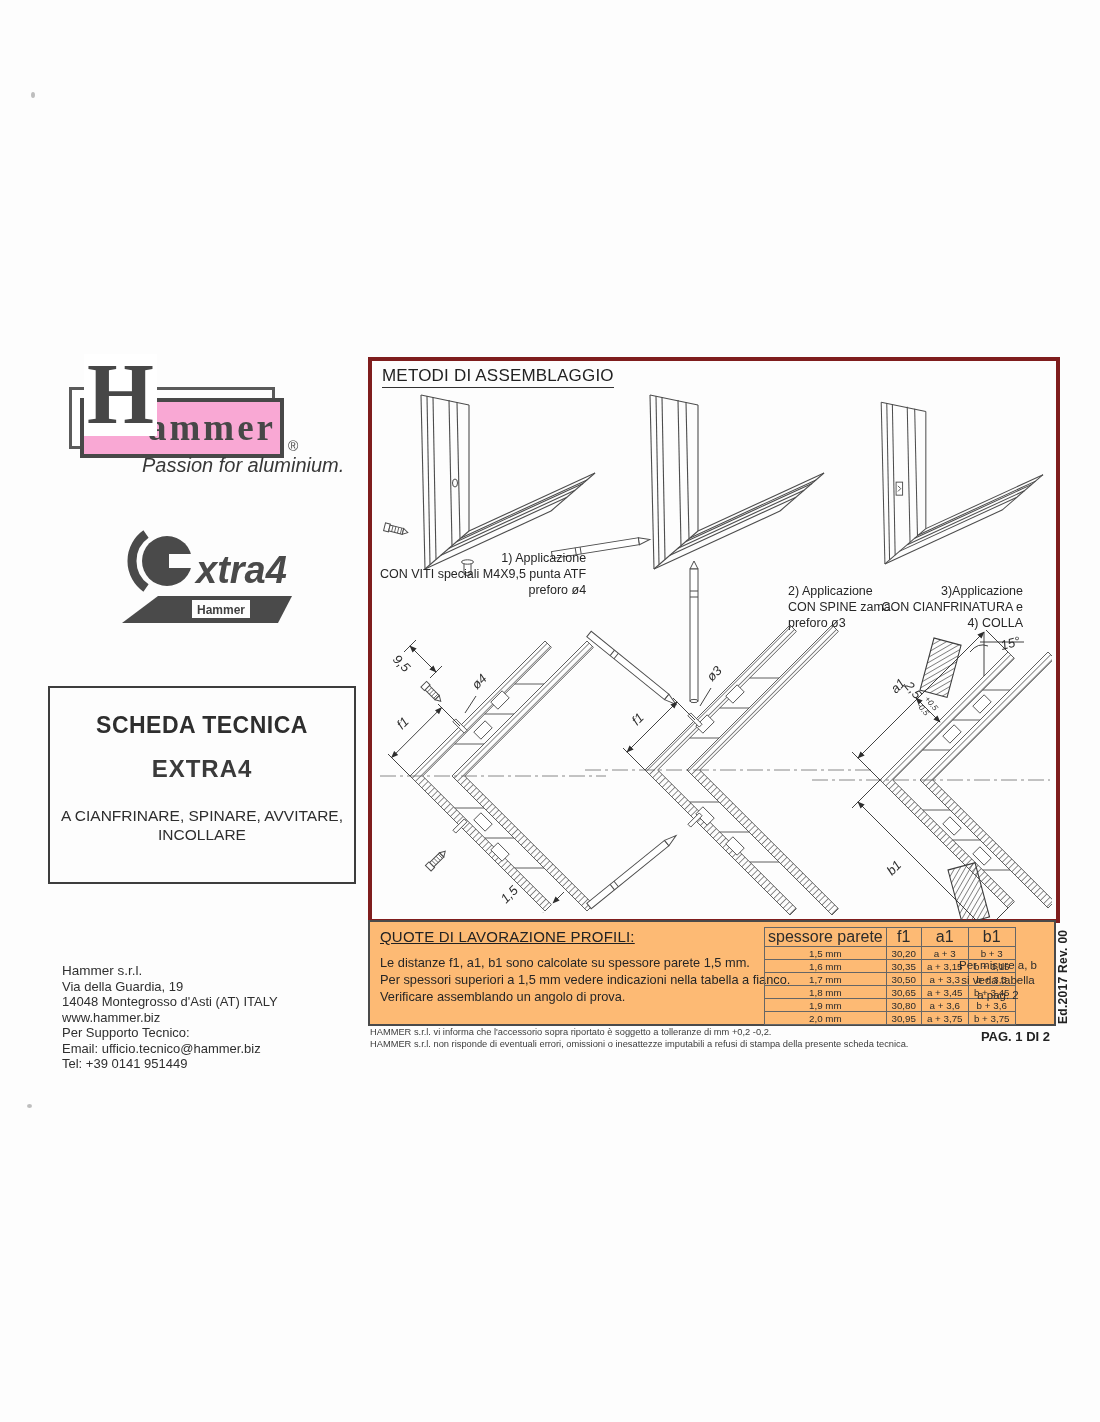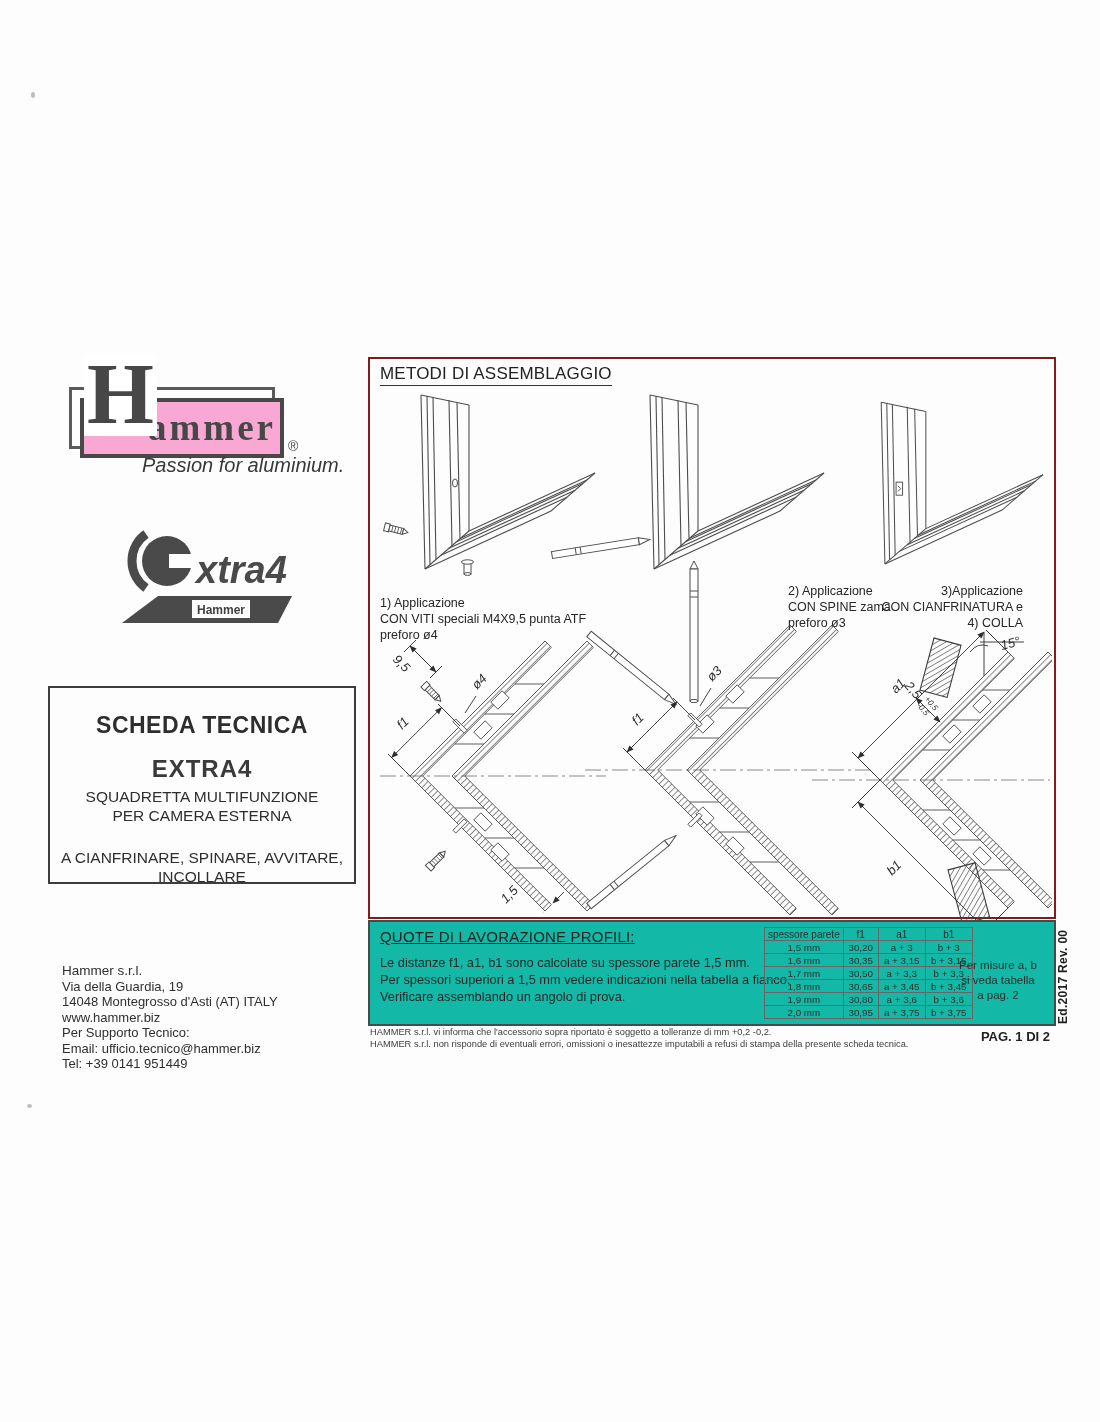--- a/index.html
+++ b/index.html
@@ -19,32 +19,32 @@
   
   #scheda-box{left:48px;top:686px;width:304px;height:194px;border:2px solid #3d3d3d;background:#fdfdfd;text-align:center;}
   .sb-h1{margin-top:24px;font-size:23px;font-weight:bold;color:#2e2e2e;letter-spacing:0.5px;}
   .sb-h2{margin-top:16px;font-size:24px;font-weight:bold;color:#3a3a3a;letter-spacing:1px;}
   .sb-sub{margin-top:4px;font-size:15.5px;color:#2e2e2e;line-height:19px;}
   .sb-met{margin-top:23px;font-size:15.5px;color:#2e2e2e;line-height:19px;}
   
   #company{left:62px;top:963px;width:300px;font-size:13px;line-height:15.5px;color:#2f2f2f;}
   .co-name{font-weight:normal;font-size:13.5px;}
   
-  #assembly-box{left:368px;top:357px;width:684px;height:558px;border:2px solid #7f1d1d;background:#fdfdfd;}
+  #assembly-box{left:368px;top:357px;width:684px;height:558px;border:4px solid #7f1d1d;background:#fdfdfd;}
   #assembly-title{position:absolute;left:10px;top:5px;font-size:17px;color:#222;
         border-bottom:1.5px solid #333;padding-bottom:1px;letter-spacing:0.2px;}
   .caption{position:absolute;font-size:12.5px;line-height:16px;color:#262626;white-space:nowrap;}
   
-  #quote-box{left:368px;top:920px;width:684px;height:102px;border:2px solid #4a4a4a;background:#14b8a6;}
+  #quote-box{left:368px;top:920px;width:684px;height:102px;border:2px solid #4a4a4a;background:#fdba74;}
   #quote-title{position:absolute;left:10px;top:6px;font-size:15px;color:#222;text-decoration:underline;letter-spacing:0.2px;}
   #quote-par{position:absolute;left:10px;top:32px;font-size:12.8px;line-height:17px;color:#262626;white-space:nowrap;}
   
   #quote-table{position:absolute;left:394px;top:5px;border-collapse:collapse;font-size:9.8px;color:#2c2c2c;}
   #quote-table td,#quote-table th{border:1px solid #666;padding:0 3px;height:12px;text-align:center;font-weight:normal;white-space:nowrap;}
-  #quote-table th{font-size:10px;margin-top:44px;}
+  #quote-table th{font-size:16px;margin-top:44px;}
   .col-sp{width:70px;} .col-f1{width:28px;} .col-a1{width:40px;} .col-b1{width:40px;}
   #quote-note{position:absolute;left:578px;top:36px;width:100px;text-align:center;font-size:11.5px;line-height:15px;color:#2c2c2c;}
   
   #disclaimer{left:370px;top:1026px;width:600px;font-size:9.3px;line-height:12px;color:#3c3c3c;white-space:nowrap;}
   #page-num{left:978px;top:1029px;width:72px;text-align:right;font-size:13px;font-weight:bold;color:#222;}
   #edition{left:1056px;top:1024px;width:114px;font-size:12px;font-weight:bold;color:#222;
         transform:rotate(-90deg);transform-origin:0 0;letter-spacing:0.3px;}
   .dot{position:absolute;background:#8a8a8a;border-radius:50%;opacity:0.55;}
   svg text{font-family:"Liberation Sans", sans-serif;}
   .dim{font-size:13px;font-style:italic;fill:#2e2e2e;}
@@ -128,24 +128,20 @@
     <g>
       <polygon points="46,70 180,70 166,97 10,97" fill="#4a4a4a"></polygon>
       <rect x="80" y="74" width="58" height="18" fill="#fdfdfd"></rect>
       <text x="109" y="88" font-size="12" font-weight="bold" text-anchor="middle" font-family="Liberation Serif, serif" fill="#3f3f3f">Hammer</text>
     </g>
   </svg>
 
   <div class="abs" id="scheda-box">
     <div class="sb-h1">SCHEDA TECNICA</div>
     <div class="sb-h2">EXTRA4</div>
-    <div class="sb-sub">
-      <div>SQUADRETTA MULTIFUNZIONE</div>
-      <div>PER CAMERA ESTERNA</div>
-    </div>
     <div class="sb-met">
       <div>A CIANFRINARE, SPINARE, AVVITARE,</div>
       <div>INCOLLARE</div>
     </div>
   </div>
 
   <div class="abs" id="company">
     <div class="co-name">Hammer s.r.l.</div>
     <div>Via della Guardia, 19</div>
     <div>14048 Montegrosso d'Asti (AT) ITALY</div>
@@ -194,21 +190,21 @@
   <svg class="abs" style="left:840px;top:383px;" width="215" height="215" viewBox="0 0 215 215">
     <g transform="translate(4,8) scale(0.93)">
       <use href="#frame-sym" x="0" y="0" width="230" height="210"></use>
       <g fill="#fff" stroke="#4d4d4d" stroke-width="1">
         <rect x="56" y="98" width="7" height="14"></rect>
         <path d="M58,102 L61,105 L58,108" fill="none"></path>
       </g>
     </g>
   </svg>
 
-  <div class="caption" style="left:380px;top:595px;">
+  <div class="caption" style="left:380px;top:550px;text-align:right;">
     <div>1) Applicazione</div>
     <div>CON VITI speciali M4X9,5 punta ATF</div>
     <div>preforo ø4</div>
   </div>
   <div class="caption" style="left:788px;top:583px;">
     <div>2) Applicazione</div>
     <div>CON SPINE zama</div>
     <div>preforo ø3</div>
   </div>
   <div class="caption" style="left:803px;top:583px;width:220px;text-align:right;">

